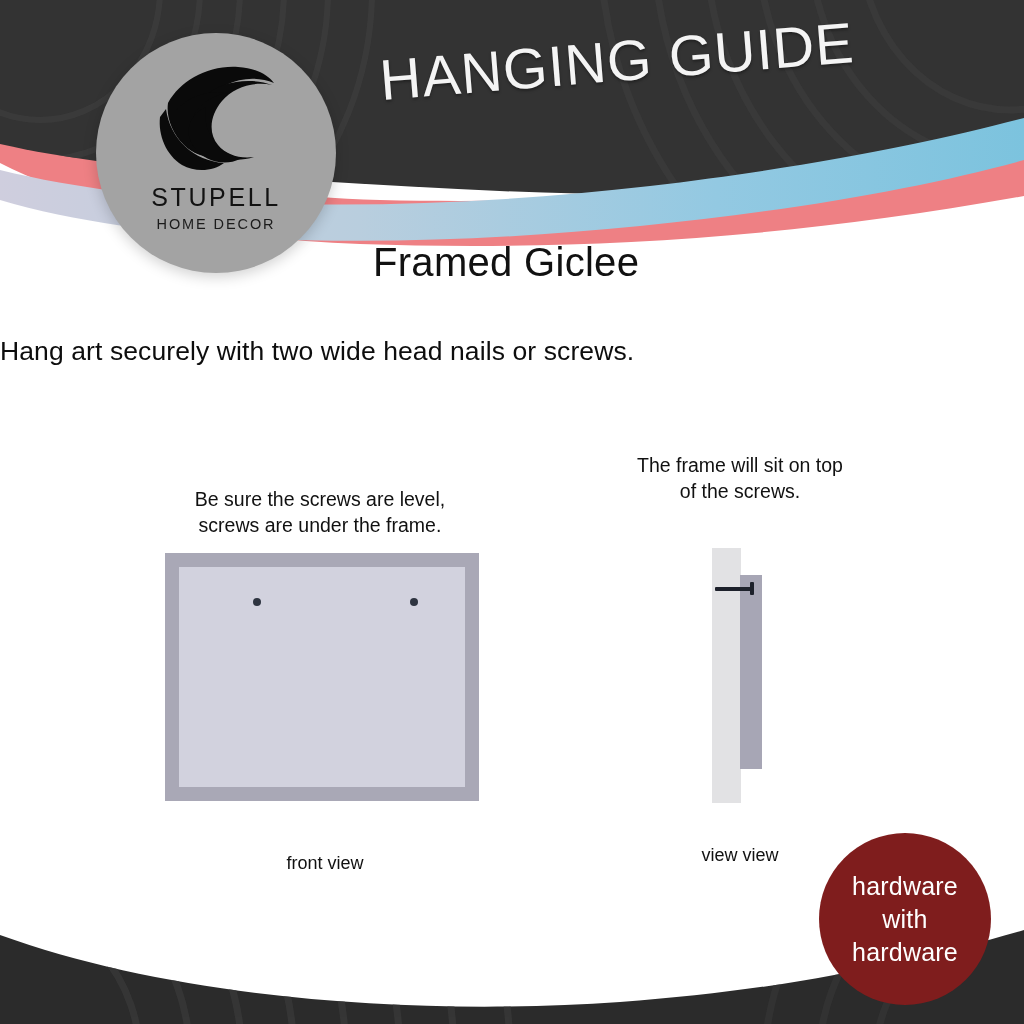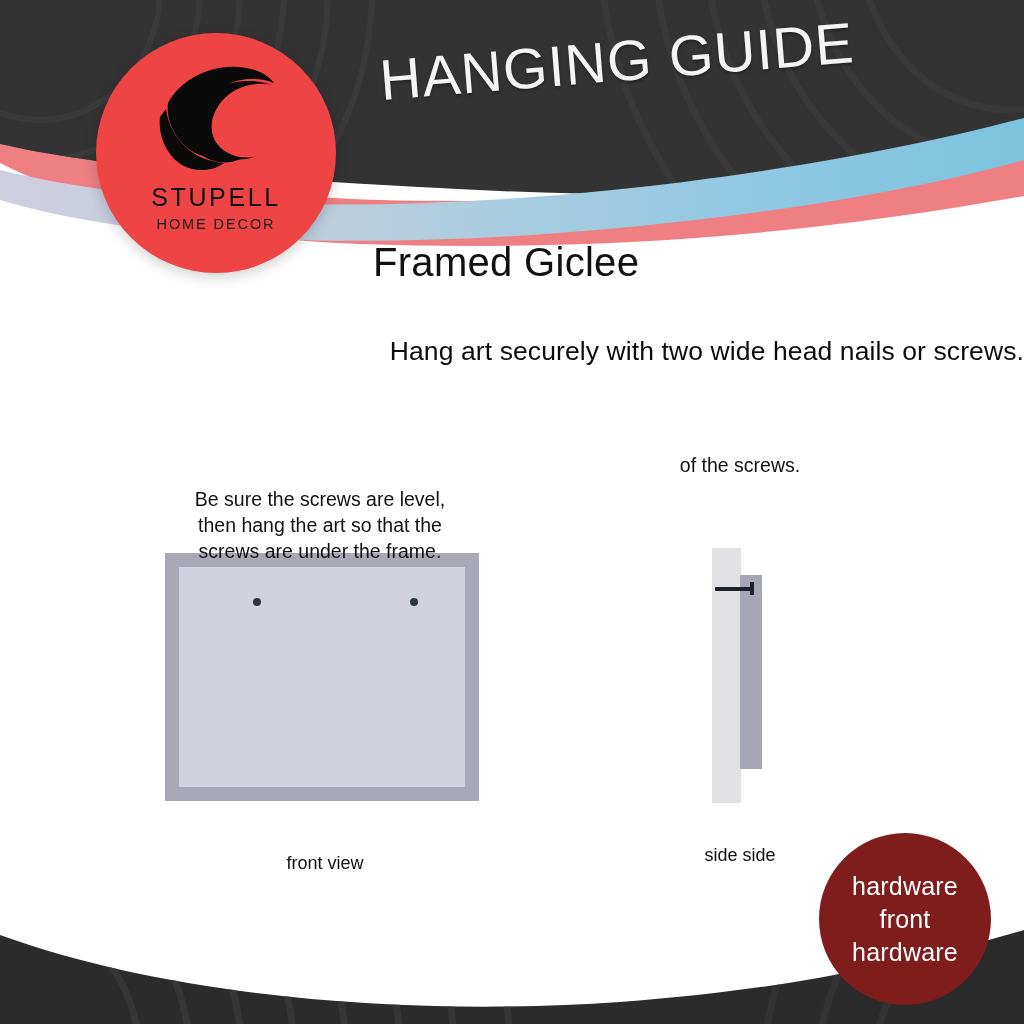--- a/index.html
+++ b/index.html
@@ -34,21 +34,21 @@
   }
 
   
   .logo-badge {
     position: absolute;
     left: 96px;
     top: 33px;
     width: 240px;
     height: 240px;
     border-radius: 50%;
-    background: #ef4444;
+    background: #a3a3a3;
     box-shadow: 0 4px 14px rgba(0,0,0,0.18);
     z-index: 30;
   }
   .logo-mark {
     position: absolute;
     left: 50%;
     top: 22px;
     transform: translateX(-50%);
     width: 132px;
     height: 124px;
@@ -104,26 +104,25 @@
     letter-spacing: 0.3px;
     z-index: 20;
   }
 
   
   .main-instruction {
     position: absolute;
     left: 0;
     right: 0;
     top: 336px;
-    text-align: right;
+    text-align: left;
     font-size: 26.5px;
     color: #0d0d0d;
     letter-spacing: 0.1px;
     z-index: 20;
-    padding-left: 11px;
   }
 
   
   .panel-caption {
     position: absolute;
     font-size: 19.5px;
     color: #111111;
     line-height: 26px;
     z-index: 20;
   }
@@ -337,43 +336,43 @@
     <div class="logo-wordmark">STUPELL</div>
     <div class="logo-subwordmark">HOME DECOR</div>
   </div>
 
   <div class="product-subtitle">Framed Giclee</div>
 
   <div class="main-instruction">Hang art securely with two wide head nails or screws.</div>
 
   <div class="panel-caption caption-left">
     <div>Be sure the screws are level,</div>
-    <div>then hang the art so that the</div>
     <div>screws are under the frame.</div>
   </div>
 
   <div class="panel-caption caption-right">
+    <div>The frame will sit on top</div>
     <div>of the screws.</div>
   </div>
 
   <div class="front-frame">
     <div class="front-frame-inner">
       <div class="screw-dot left"></div>
       <div class="screw-dot right"></div>
     </div>
   </div>
   <div class="view-label label-front">front view</div>
 
   <div class="side-view">
     <div class="side-wall"></div>
     <div class="side-frame"></div>
     <div class="side-screw-shaft"></div>
     <div class="side-screw-head"></div>
   </div>
-  <div class="view-label label-side">side side</div>
+  <div class="view-label label-side">view view</div>
 
   <div class="hardware-badge">
     <span>hardware</span>
-    <span>front</span>
+    <span>with</span>
     <span>hardware</span>
   </div>
 
 </div>
 
 </body></html>

